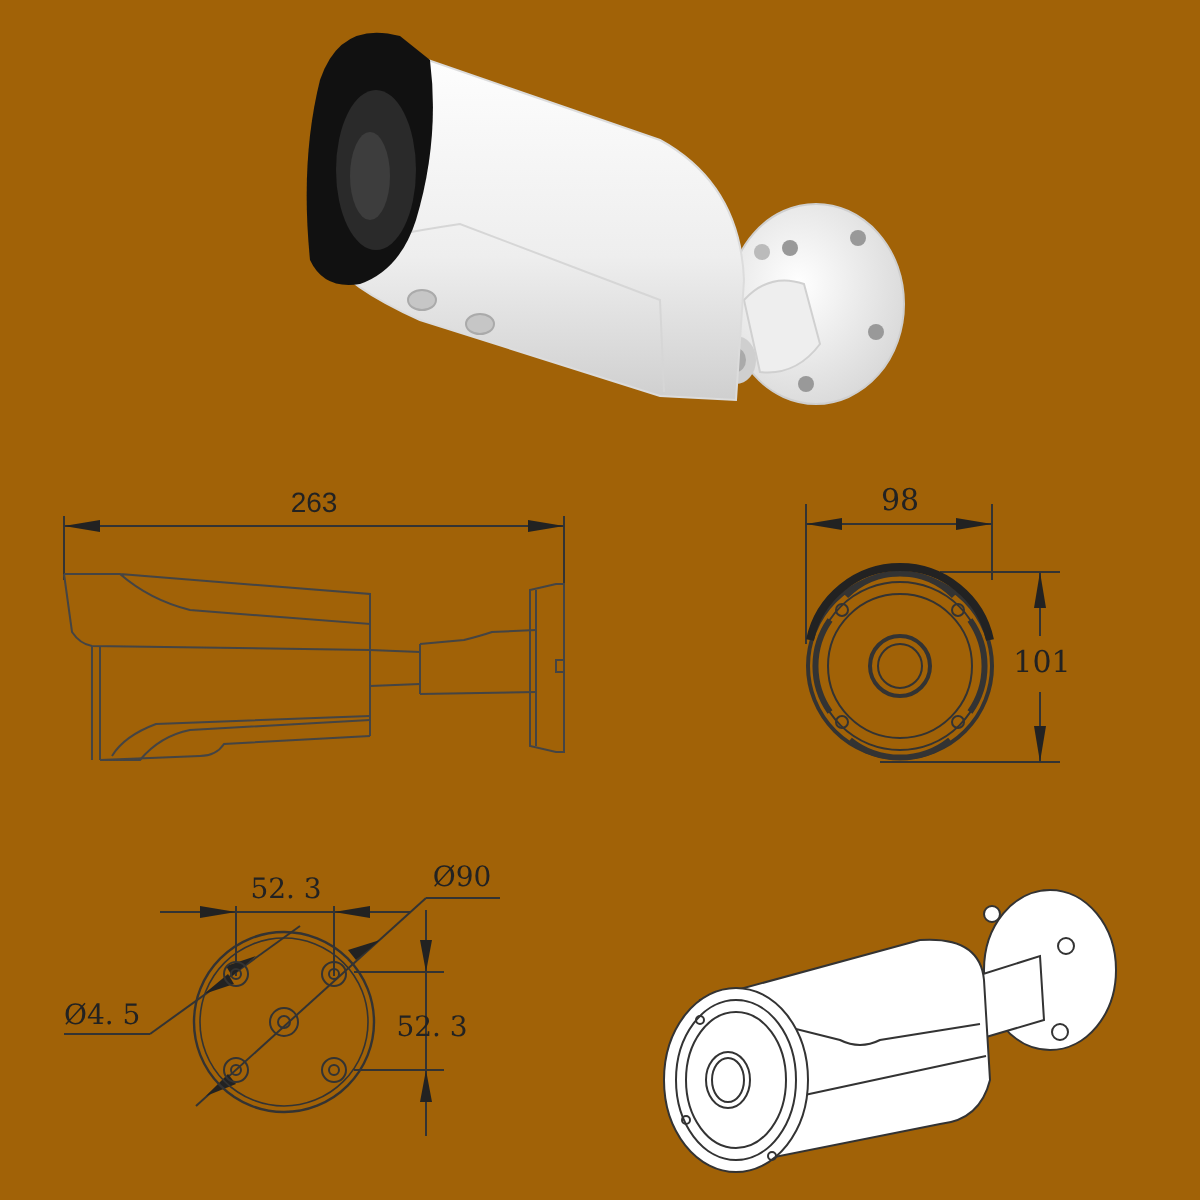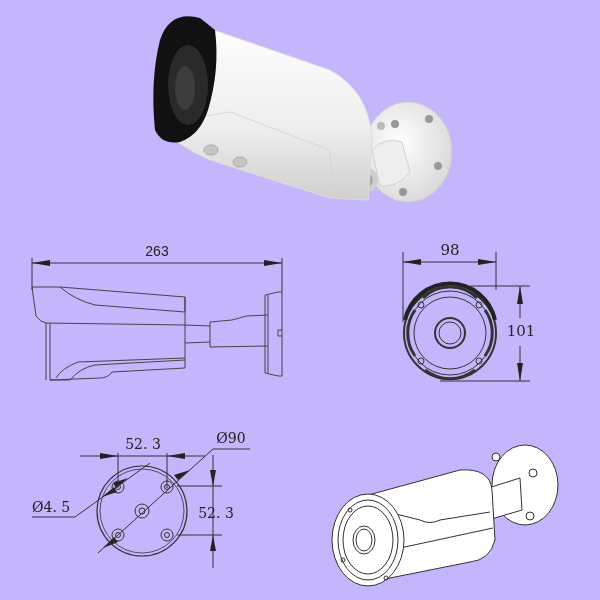--- a/index.html
+++ b/index.html
@@ -1,16 +1,16 @@
 <!DOCTYPE html>
 <html><head>
 <meta charset="utf-8">
 <style>
   html, body { margin: 0; padding: 0; background: #ffffff; }
-  #stage { position: relative; width: 600px; height: 600px; background: #c4b5fd; overflow: hidden; }
+  #stage { position: relative; width: 600px; height: 600px; background: #a16207; overflow: hidden; }
   svg { position: absolute; left: 0; top: 0; }
   .dim { font-family: "DejaVu Serif", "Liberation Serif", serif; fill: #222; }
   .dim-sans { font-family: "Liberation Sans", "DejaVu Sans", sans-serif; fill: #222; }
 </style>
 </head>
 <body>
 
 <div id="stage">
 
   <svg width="600" height="220">

